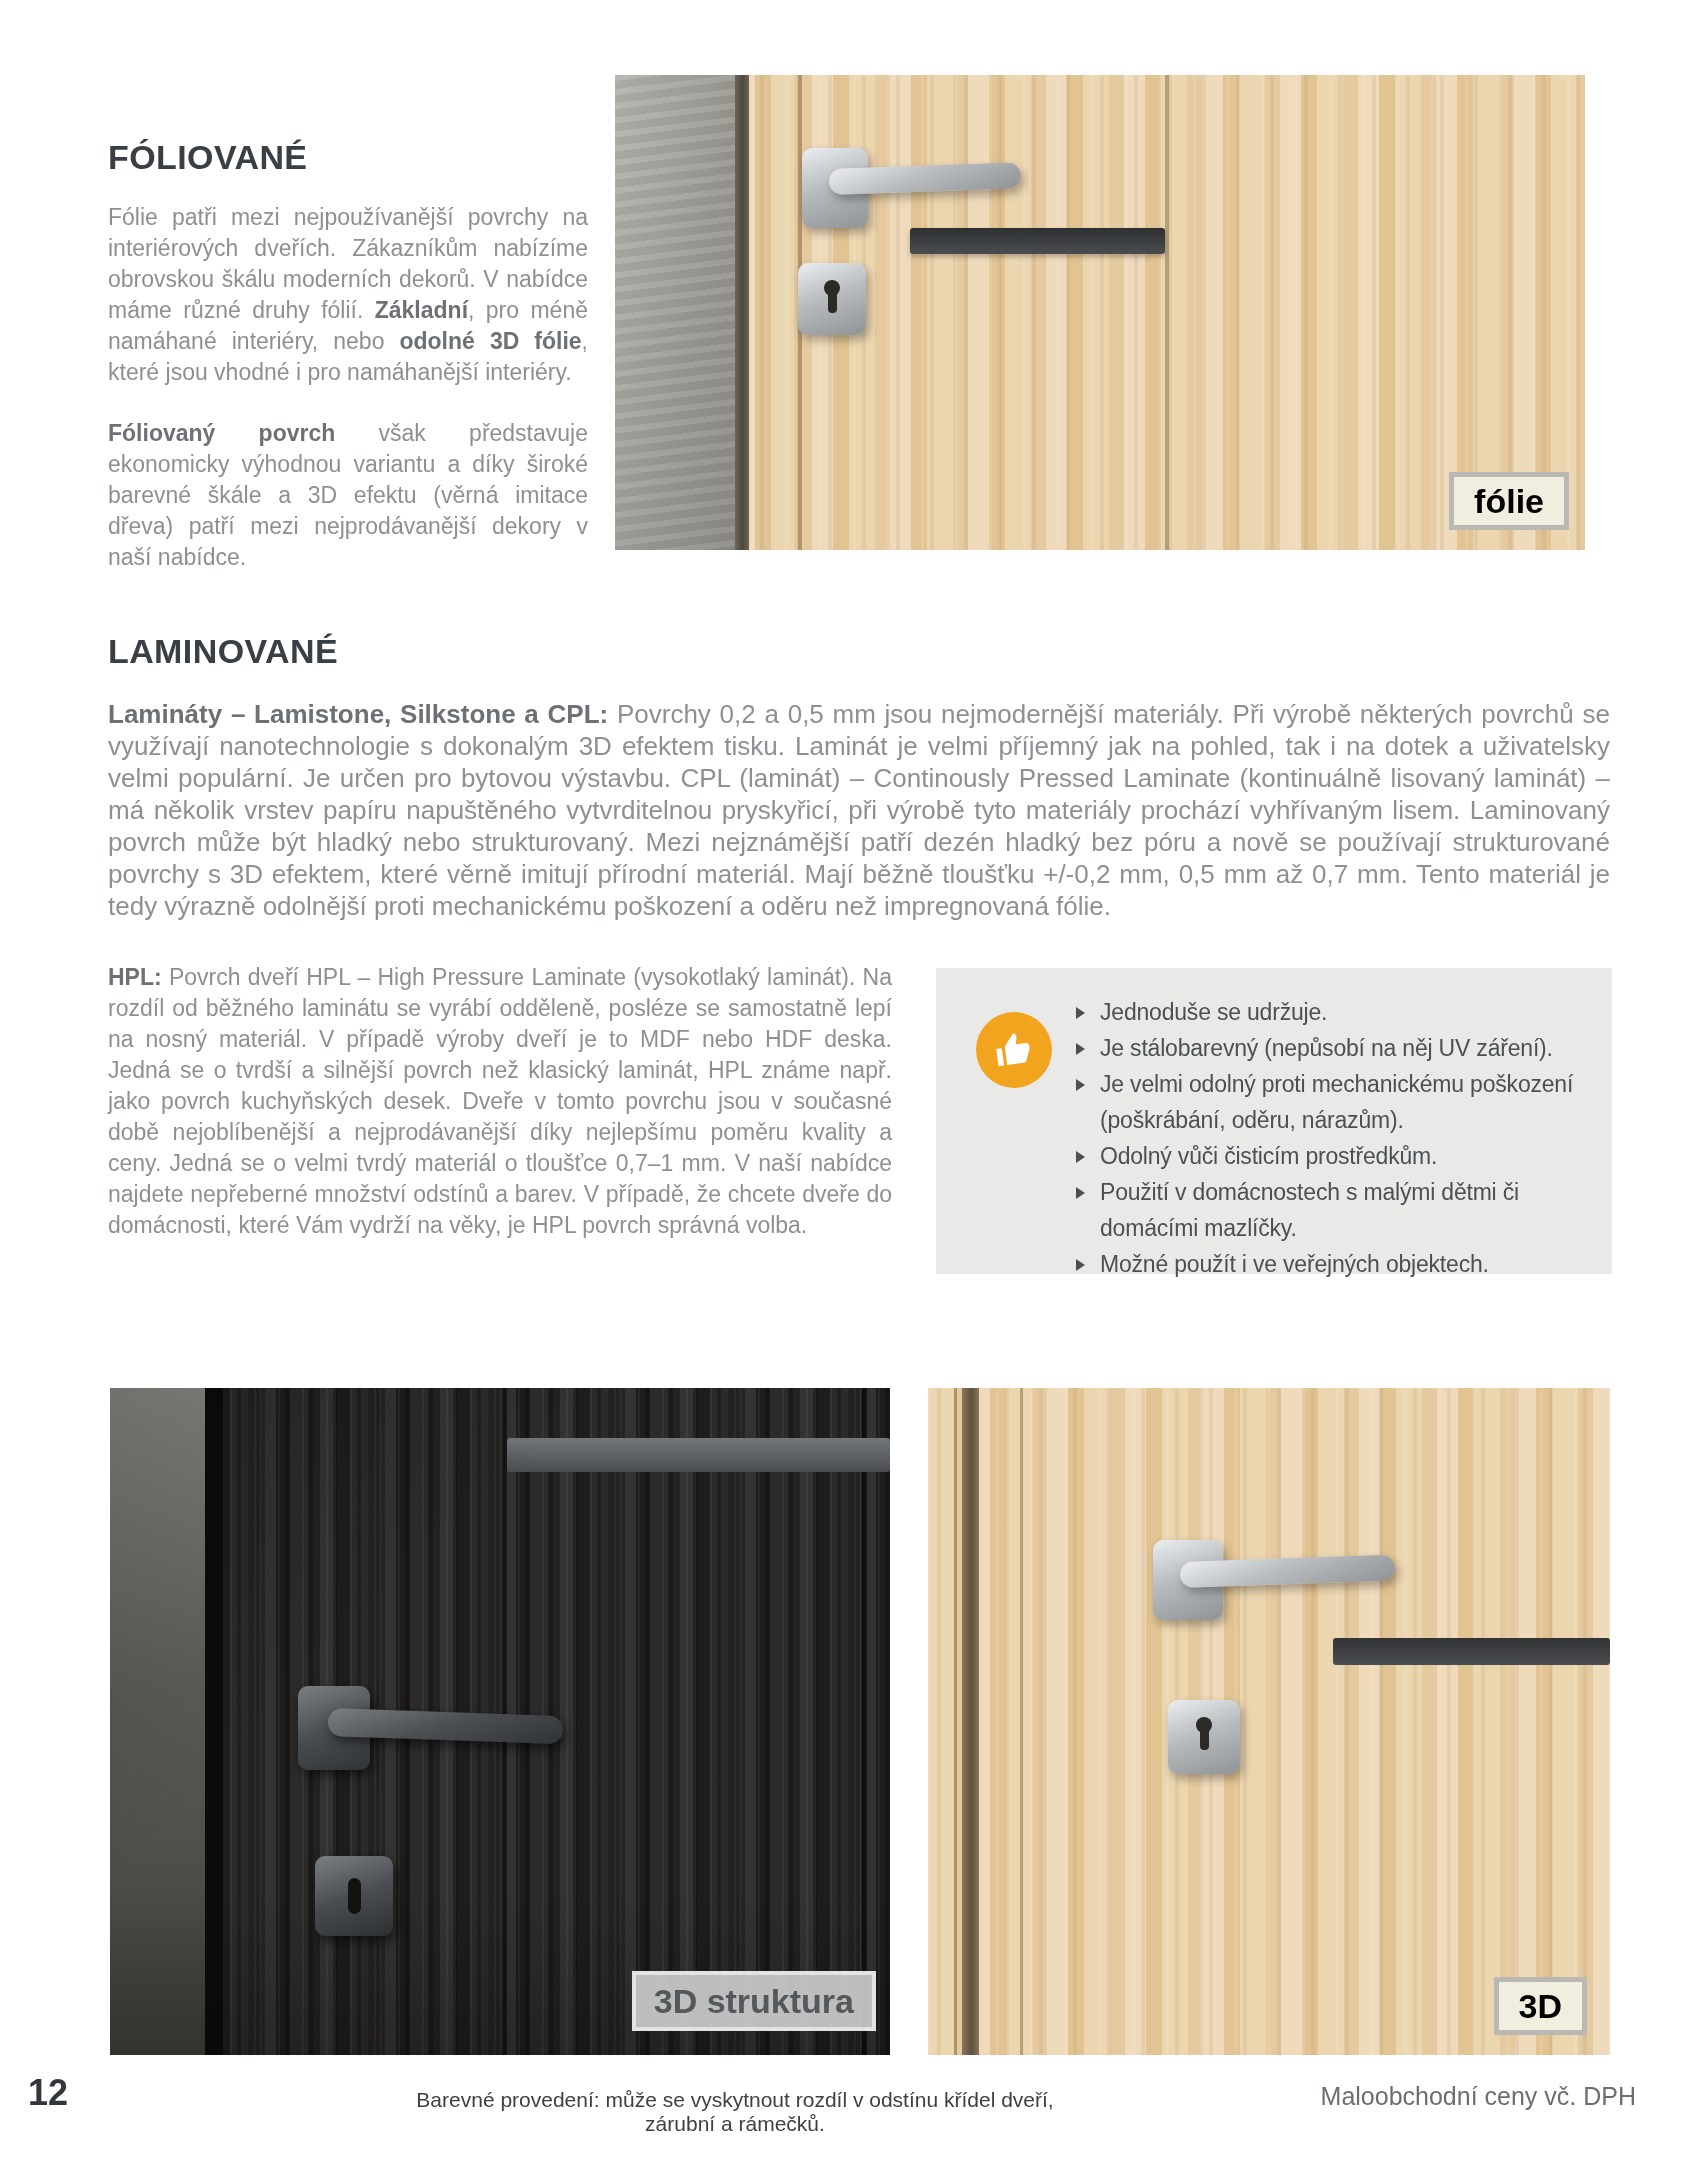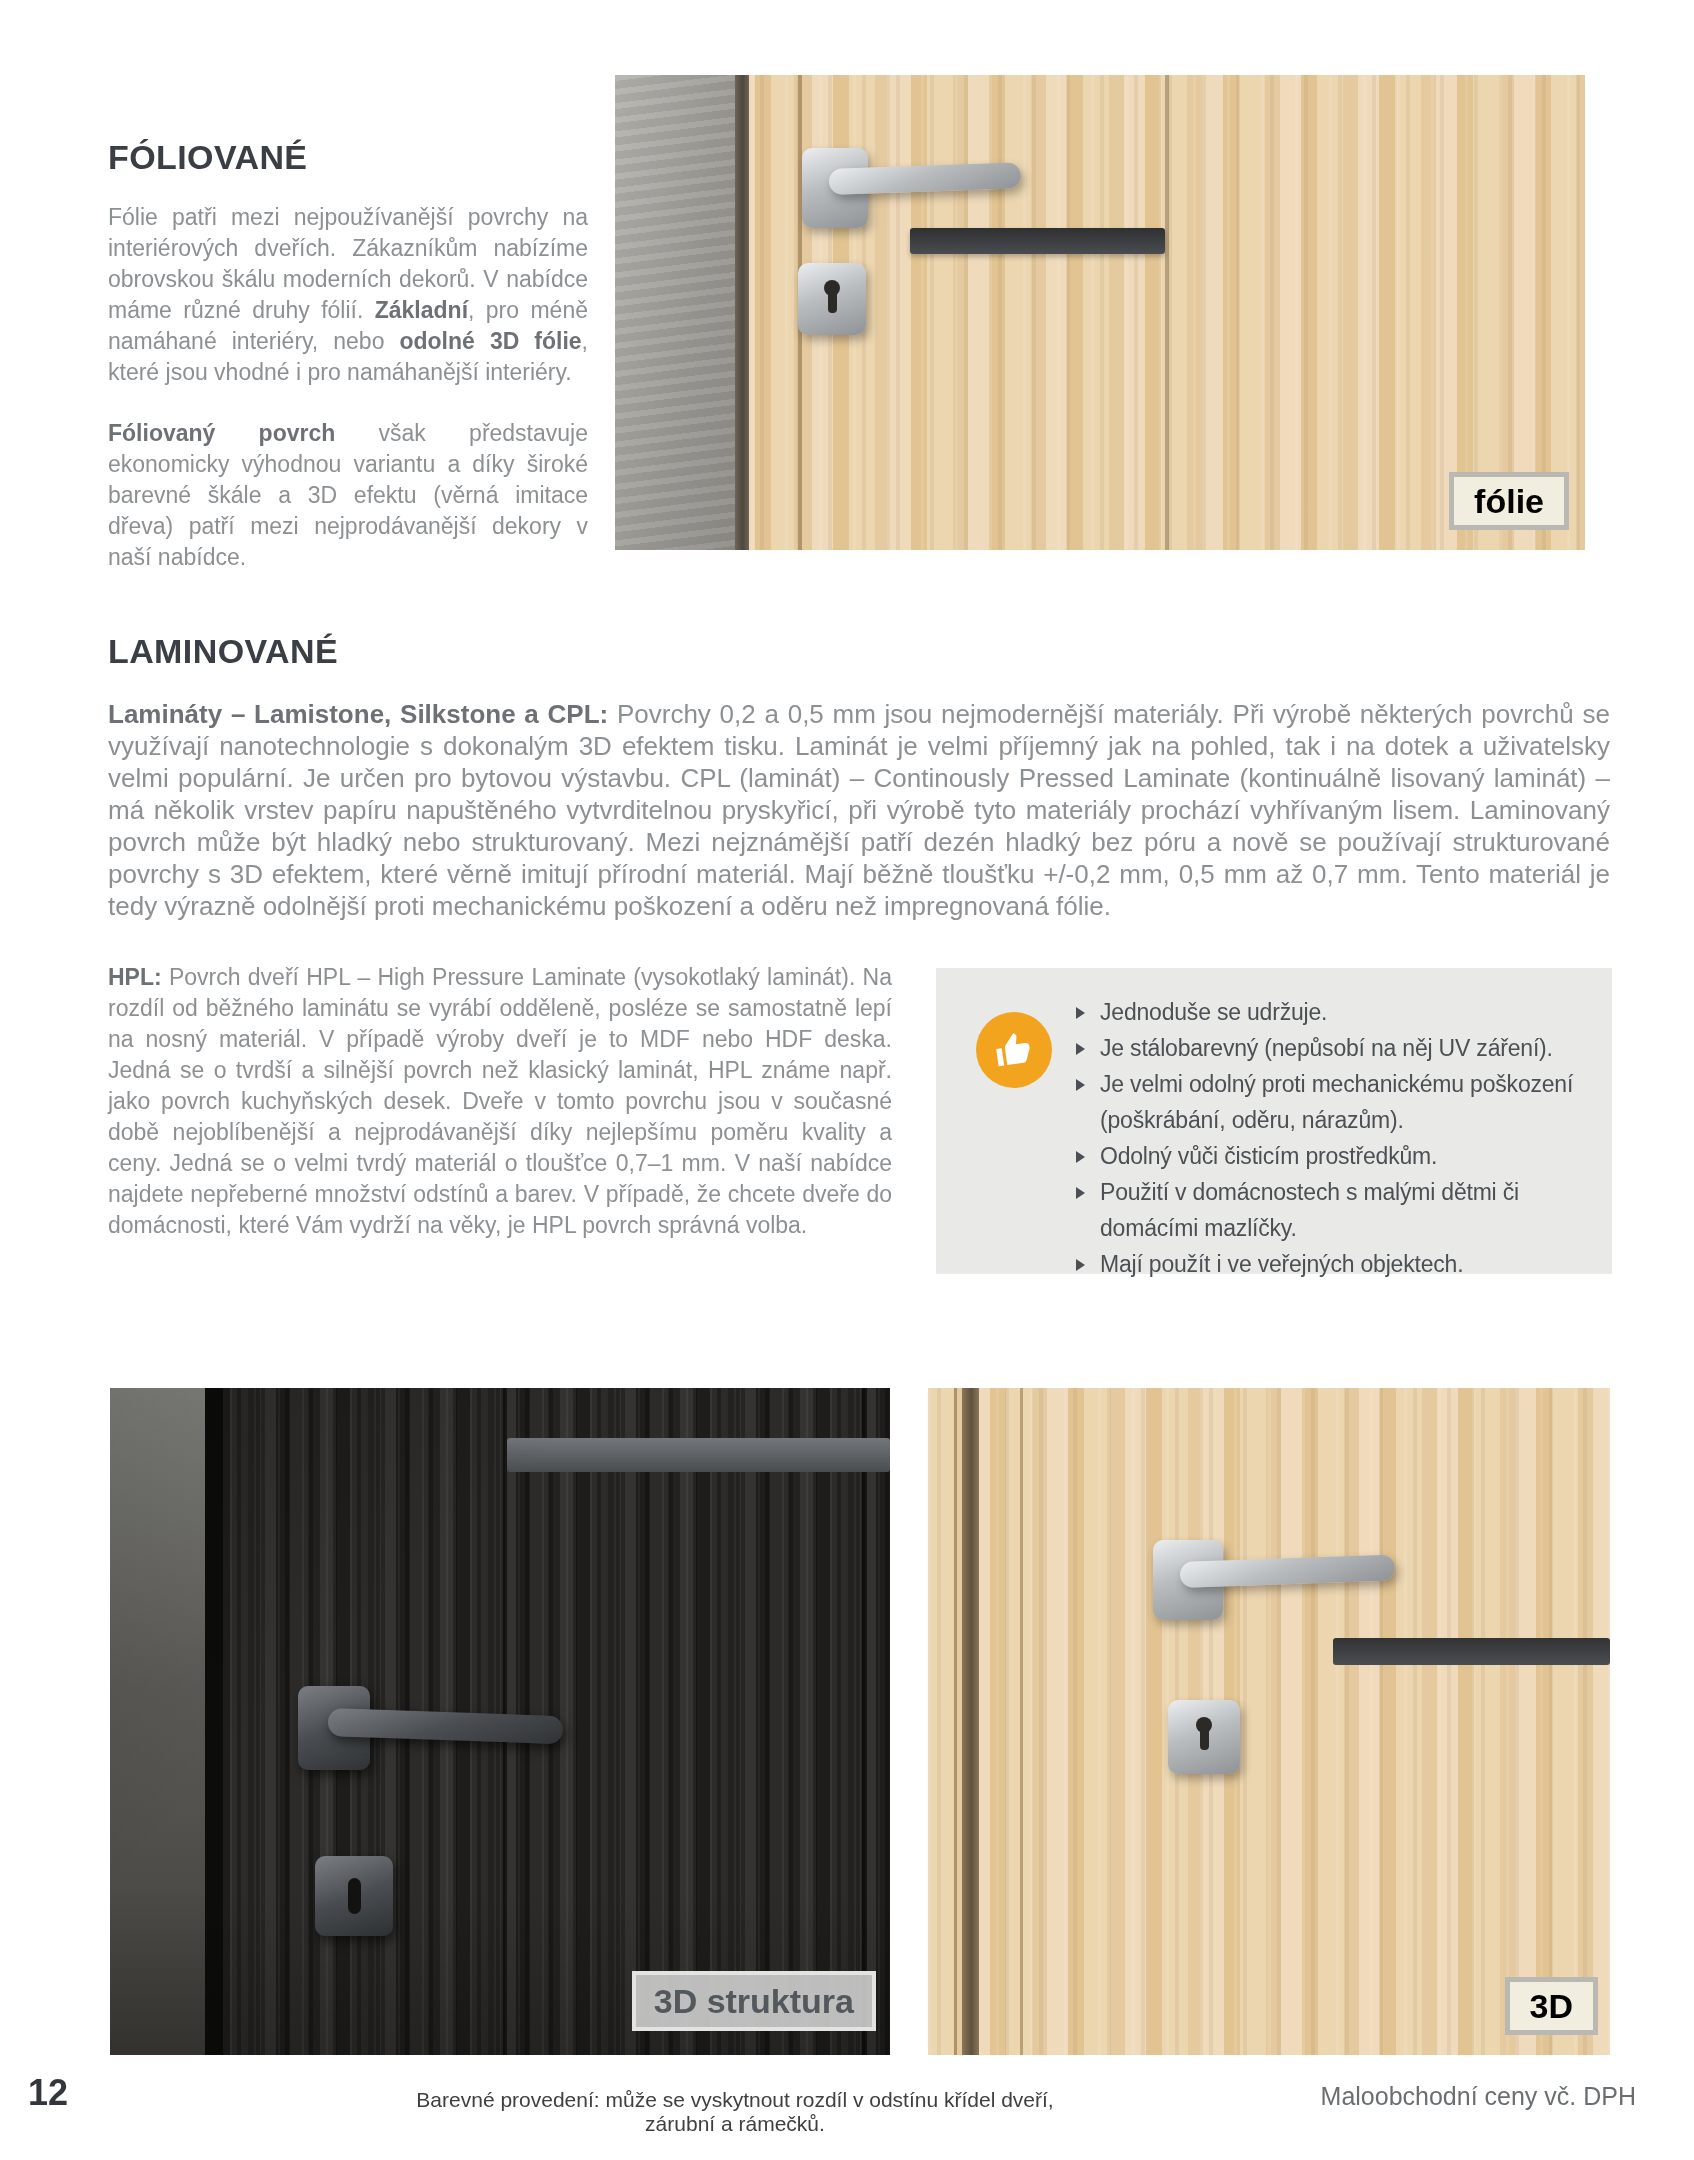--- a/index.html
+++ b/index.html
@@ -150,21 +150,21 @@
       <svg viewBox="0 0 24 24" aria-hidden="true">
         <path fill="#ffffff" d="M2 10h3.2v10H2zM7 20h9.4c.83 0 1.54-.5 1.84-1.22l2.6-6.05c.1-.25.16-.52.16-.78v-1c0-1.1-.9-2-2-2h-5.5l.92-4.2.03-.32c0-.41-.17-.79-.44-1.06L13 2.3 7.59 8.7C7.22 9.06 7 9.56 7 10.1V20z"></path>
       </svg>
     </div>
     <ul class="benefits-list">
       <li>Jednoduše se udržuje.</li>
       <li>Je stálobarevný (nepůsobí na něj UV záření).</li>
       <li>Je velmi odolný proti mechanickému poškození (poškrábání, oděru, nárazům).</li>
       <li>Odolný vůči čisticím prostředkům.</li>
       <li>Použití v domácnostech s malými dětmi či domácími mazlíčky.</li>
-      <li>Mají použít i ve veřejných objektech.</li>
+      <li>Možné použít i ve veřejných objektech.</li>
     </ul>
   </aside>
 
   <figure class="photo photo-dark">
     <div class="wood-dark"></div>
     <div class="concrete" style="left:0;width:95px;background:linear-gradient(180deg,#8a8a85,#5c5b57 45%,#3f3e3a);"></div>
     <div class="vgap" style="left:95px;width:18px;background:#0c0c0b;"></div>
     <div class="vgap" style="left:393px;width:4px;background:rgba(0,0,0,0.55);"></div>
     <div class="vgap" style="left:752px;width:5px;background:rgba(0,0,0,0.6);"></div>
     <div class="slot" style="left:397px;top:50px;width:383px;height:34px;background:linear-gradient(180deg,#73767a,#4a4d50);"></div>
@@ -183,20 +183,20 @@
     <div class="vgap" style="left:26px;width:3px;background:rgba(139,108,66,0.6);"></div>
     <div class="vgap" style="left:34px;width:17px;background:linear-gradient(90deg,#8a765a,#5f5140 55%,#8a765a);"></div>
     <div class="vgap" style="left:92px;width:3px;background:rgba(136,104,62,0.5);"></div>
     <div class="slot" style="left:405px;top:250px;width:277px;height:27px;background:linear-gradient(180deg,#313335,#4b4e51);"></div>
     <div class="rosette metal-light" style="left:225px;top:152px;width:70px;height:80px;"></div>
     <div class="lever metal-light" style="left:252px;top:174px;width:215px;height:26px;transform:rotate(-2deg);"></div>
     <div class="keyplate metal-light" style="left:240px;top:312px;width:72px;height:74px;">
       <div class="kh-circle"></div>
       <div class="kh-stem"></div>
     </div>
-    <figcaption class="label-cream" style="right:12px;bottom:20px;">3D</figcaption>
+    <figcaption class="label-cream" style="right:23px;bottom:20px;">3D</figcaption>
   </figure>
 
   <div class="page-num">12</div>
   <div class="footer-center">Barevné provedení: může se vyskytnout rozdíl v odstínu křídel dveří, zárubní a rámečků.</div>
   <div class="footer-right">Maloobchodní ceny  vč. DPH</div>
 
 </div>
 
 </body></html>

